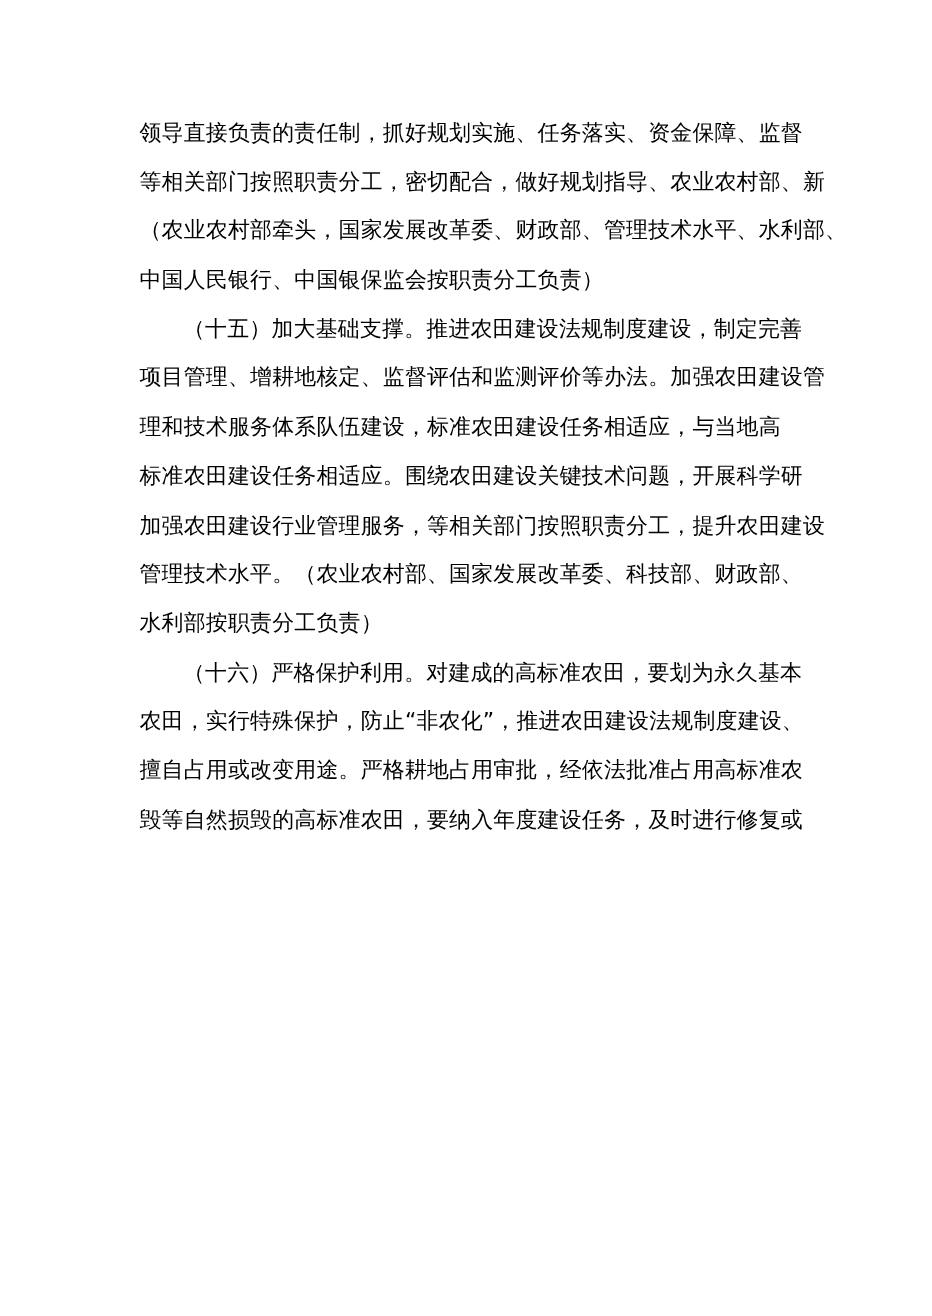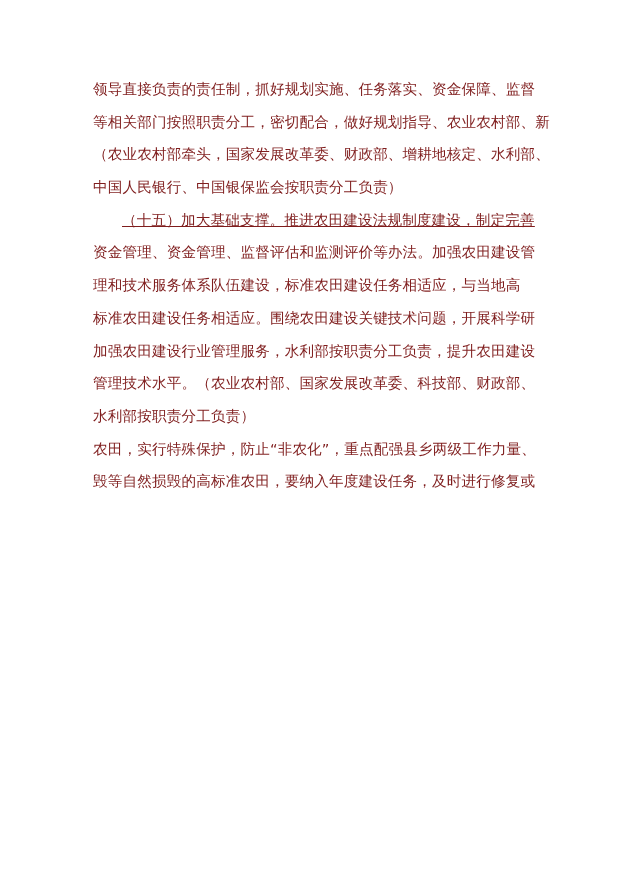--- a/index.html
+++ b/index.html
@@ -5,40 +5,42 @@
   html, body { margin: 0; padding: 0; background: #ffffff; }
   body { width: 621px; height: 877px; position: relative; overflow: hidden; }
   .page {
     position: absolute;
     left: 93px;
     top: 73px;
     width: 425px;
     font-family: "DejaVu Sans", "Liberation Sans", sans-serif;
     font-size: 14.6px;
     line-height: 32.7px;
-    color: #7f1d1d;
+    color: #000000;
   }
   .line {
     display: block;
     white-space: nowrap;
     height: 32.7px;
     letter-spacing: 0.15px;
   }
-  .indent { padding-left: 29px; text-decoration: underline; }
+  .indent { padding-left: 29px; }
 </style>
 </head>
 <body>
 
 <div class="page">
   <span class="line">领导直接负责的责任制，抓好规划实施、任务落实、资金保障、监督</span>
   <span class="line">等相关部门按照职责分工，密切配合，做好规划指导、农业农村部、新</span>
-  <span class="line">（农业农村部牵头，国家发展改革委、财政部、增耕地核定、水利部、</span>
+  <span class="line">（农业农村部牵头，国家发展改革委、财政部、管理技术水平、水利部、</span>
   <span class="line">中国人民银行、中国银保监会按职责分工负责）</span>
   <span class="line indent">（十五）加大基础支撑。推进农田建设法规制度建设，制定完善</span>
-  <span class="line">资金管理、资金管理、监督评估和监测评价等办法。加强农田建设管</span>
+  <span class="line">项目管理、增耕地核定、监督评估和监测评价等办法。加强农田建设管</span>
   <span class="line">理和技术服务体系队伍建设，标准农田建设任务相适应，与当地高</span>
   <span class="line">标准农田建设任务相适应。围绕农田建设关键技术问题，开展科学研</span>
-  <span class="line">加强农田建设行业管理服务，水利部按职责分工负责，提升农田建设</span>
+  <span class="line">加强农田建设行业管理服务，等相关部门按照职责分工，提升农田建设</span>
   <span class="line">管理技术水平。（农业农村部、国家发展改革委、科技部、财政部、</span>
   <span class="line">水利部按职责分工负责）</span>
-  <span class="line">农田，实行特殊保护，防止“非农化”，重点配强县乡两级工作力量、</span>
+  <span class="line indent">（十六）严格保护利用。对建成的高标准农田，要划为永久基本</span>
+  <span class="line">农田，实行特殊保护，防止“非农化”，推进农田建设法规制度建设、</span>
+  <span class="line">擅自占用或改变用途。严格耕地占用审批，经依法批准占用高标准农</span>
   <span class="line">毁等自然损毁的高标准农田，要纳入年度建设任务，及时进行修复或</span>
 </div>
 
 </body></html>

